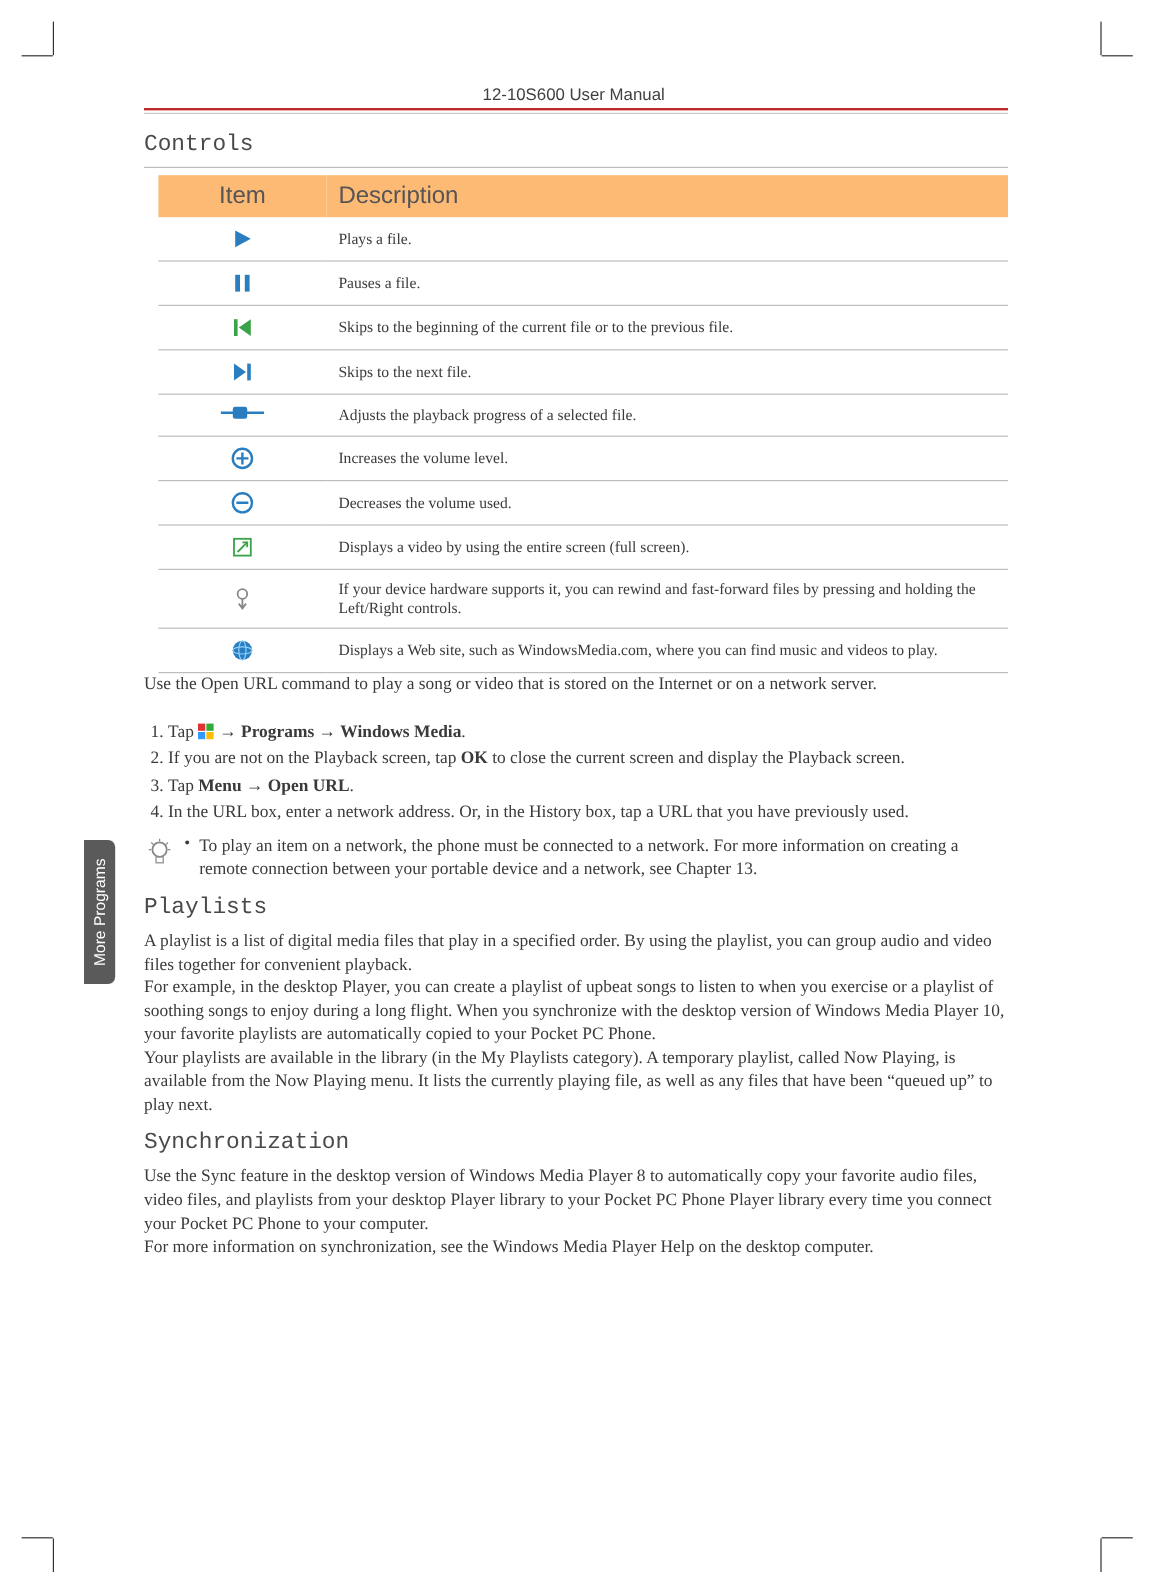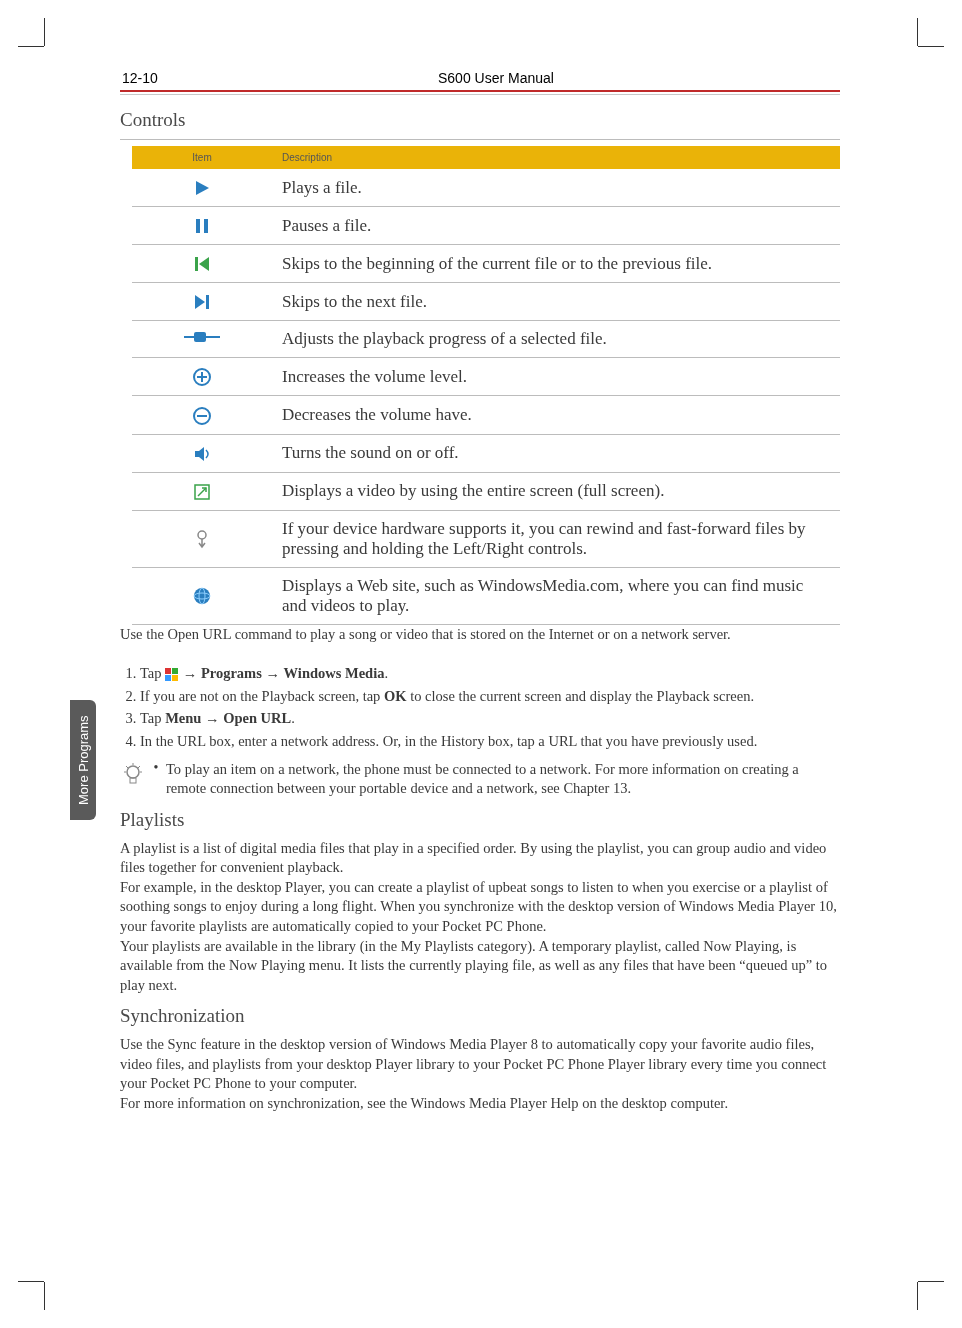--- a/index.html
+++ b/index.html
@@ -42,61 +42,61 @@
     font-size: 13px;
     writing-mode: vertical-rl;
     transform: rotate(180deg);
     display: flex;
     align-items: center;
     justify-content: center;
   }
 
   .header {
     display: flex;
-    justify-content: space-between;
+    justify-content: center;
     font-family: Arial, Helvetica, sans-serif;
-    color: #000000;
+    color: #404040;
     font-size: 14px;
     padding: 0 2px 4px 2px;
   }
   .header-rule {
     border-bottom: 2px solid #c02a2a;
     margin-bottom: 2px;
   }
   .header-rule + .thin { border-bottom: 1px solid #c8c8c8; margin-bottom: 14px; }
 
   h3.section {
-    font-family: Liberation Serif, serif;
+    font-family: Liberation Mono, monospace;
     font-weight: normal;
     font-size: 19px;
     color: #4a4a4a;
     margin: 10px 0 8px 0;
   }
   .section-underline { border-bottom: 1px solid #bcbcbc; margin-bottom: 6px; }
 
   table.controls {
     border-collapse: collapse;
     width: 100%;
     margin-left: 12px;
     width: calc(100% - 12px);
   }
   table.controls th {
-    background: #eab308;
+    background: #fdba74;
     font-family: Arial, Helvetica, sans-serif;
     font-weight: normal;
     text-align: left;
     padding: 6px 10px;
-    font-size: 10px;
+    font-size: 20px;
     color: #555;
   }
   table.controls th:first-child { text-align: center; width: 120px; }
   table.controls td {
     border-bottom: 1px solid #bcbcbc;
     padding: 8px 10px;
-    font-size: 17px;
+    font-size: 13px;
     vertical-align: middle;
     color: #3a3a3a;
   }
   table.controls td.icon-cell { text-align: center; }
 
   .body-text { font-size: 14.5px; line-height: 1.35; margin: 0 0; }
   ol.steps { margin: 20px 0 4px 20px; padding: 0; font-size: 14.5px; }
   ol.steps li { margin: 3px 0; line-height: 1.35; }
   .tip-row { display: flex; align-items: flex-start; margin: 8px 0 6px 0; }
   .tip-icon { width: 26px; flex: 0 0 26px; text-align: center; padding-top: 2px; }
@@ -200,30 +200,21 @@
         </td>
         <td>Increases the volume level.</td>
       </tr>
       <tr>
         <td class="icon-cell">
           <svg class="ico" viewBox="0 0 20 20">
               <circle cx="10" cy="10" r="8" fill="none" stroke="#2a7ebf" stroke-width="2"></circle>
               <line x1="5" y1="10" x2="15" y2="10" stroke="#2a7ebf" stroke-width="2"></line>
             </svg>
         </td>
-        <td>Decreases the volume have.</td>
-      </tr>
-      <tr>
-        <td class="icon-cell">
-          <svg class="ico" viewBox="0 0 20 20">
-              <polygon points="3,7 7,7 12,3 12,17 7,13 3,13" fill="#2a7ebf"></polygon>
-              <path d="M14 6 Q18 10 14 14" fill="none" stroke="#2a7ebf" stroke-width="1.5"></path>
-            </svg>
-        </td>
-        <td>Turns the sound on or off.</td>
+        <td>Decreases the volume used.</td>
       </tr>
       <tr>
         <td class="icon-cell">
           <svg class="ico" viewBox="0 0 20 20">
               <rect x="3" y="3" width="14" height="14" fill="none" stroke="#3aa34a" stroke-width="1.5"></rect>
               <line x1="6" y1="14" x2="14" y2="6" stroke="#3aa34a" stroke-width="1.5"></line>
               <polyline points="10,6 14,6 14,10" fill="none" stroke="#3aa34a" stroke-width="1.5"></polyline>
             </svg>
         </td>
         <td>Displays a video by using the entire screen (full screen).</td>

